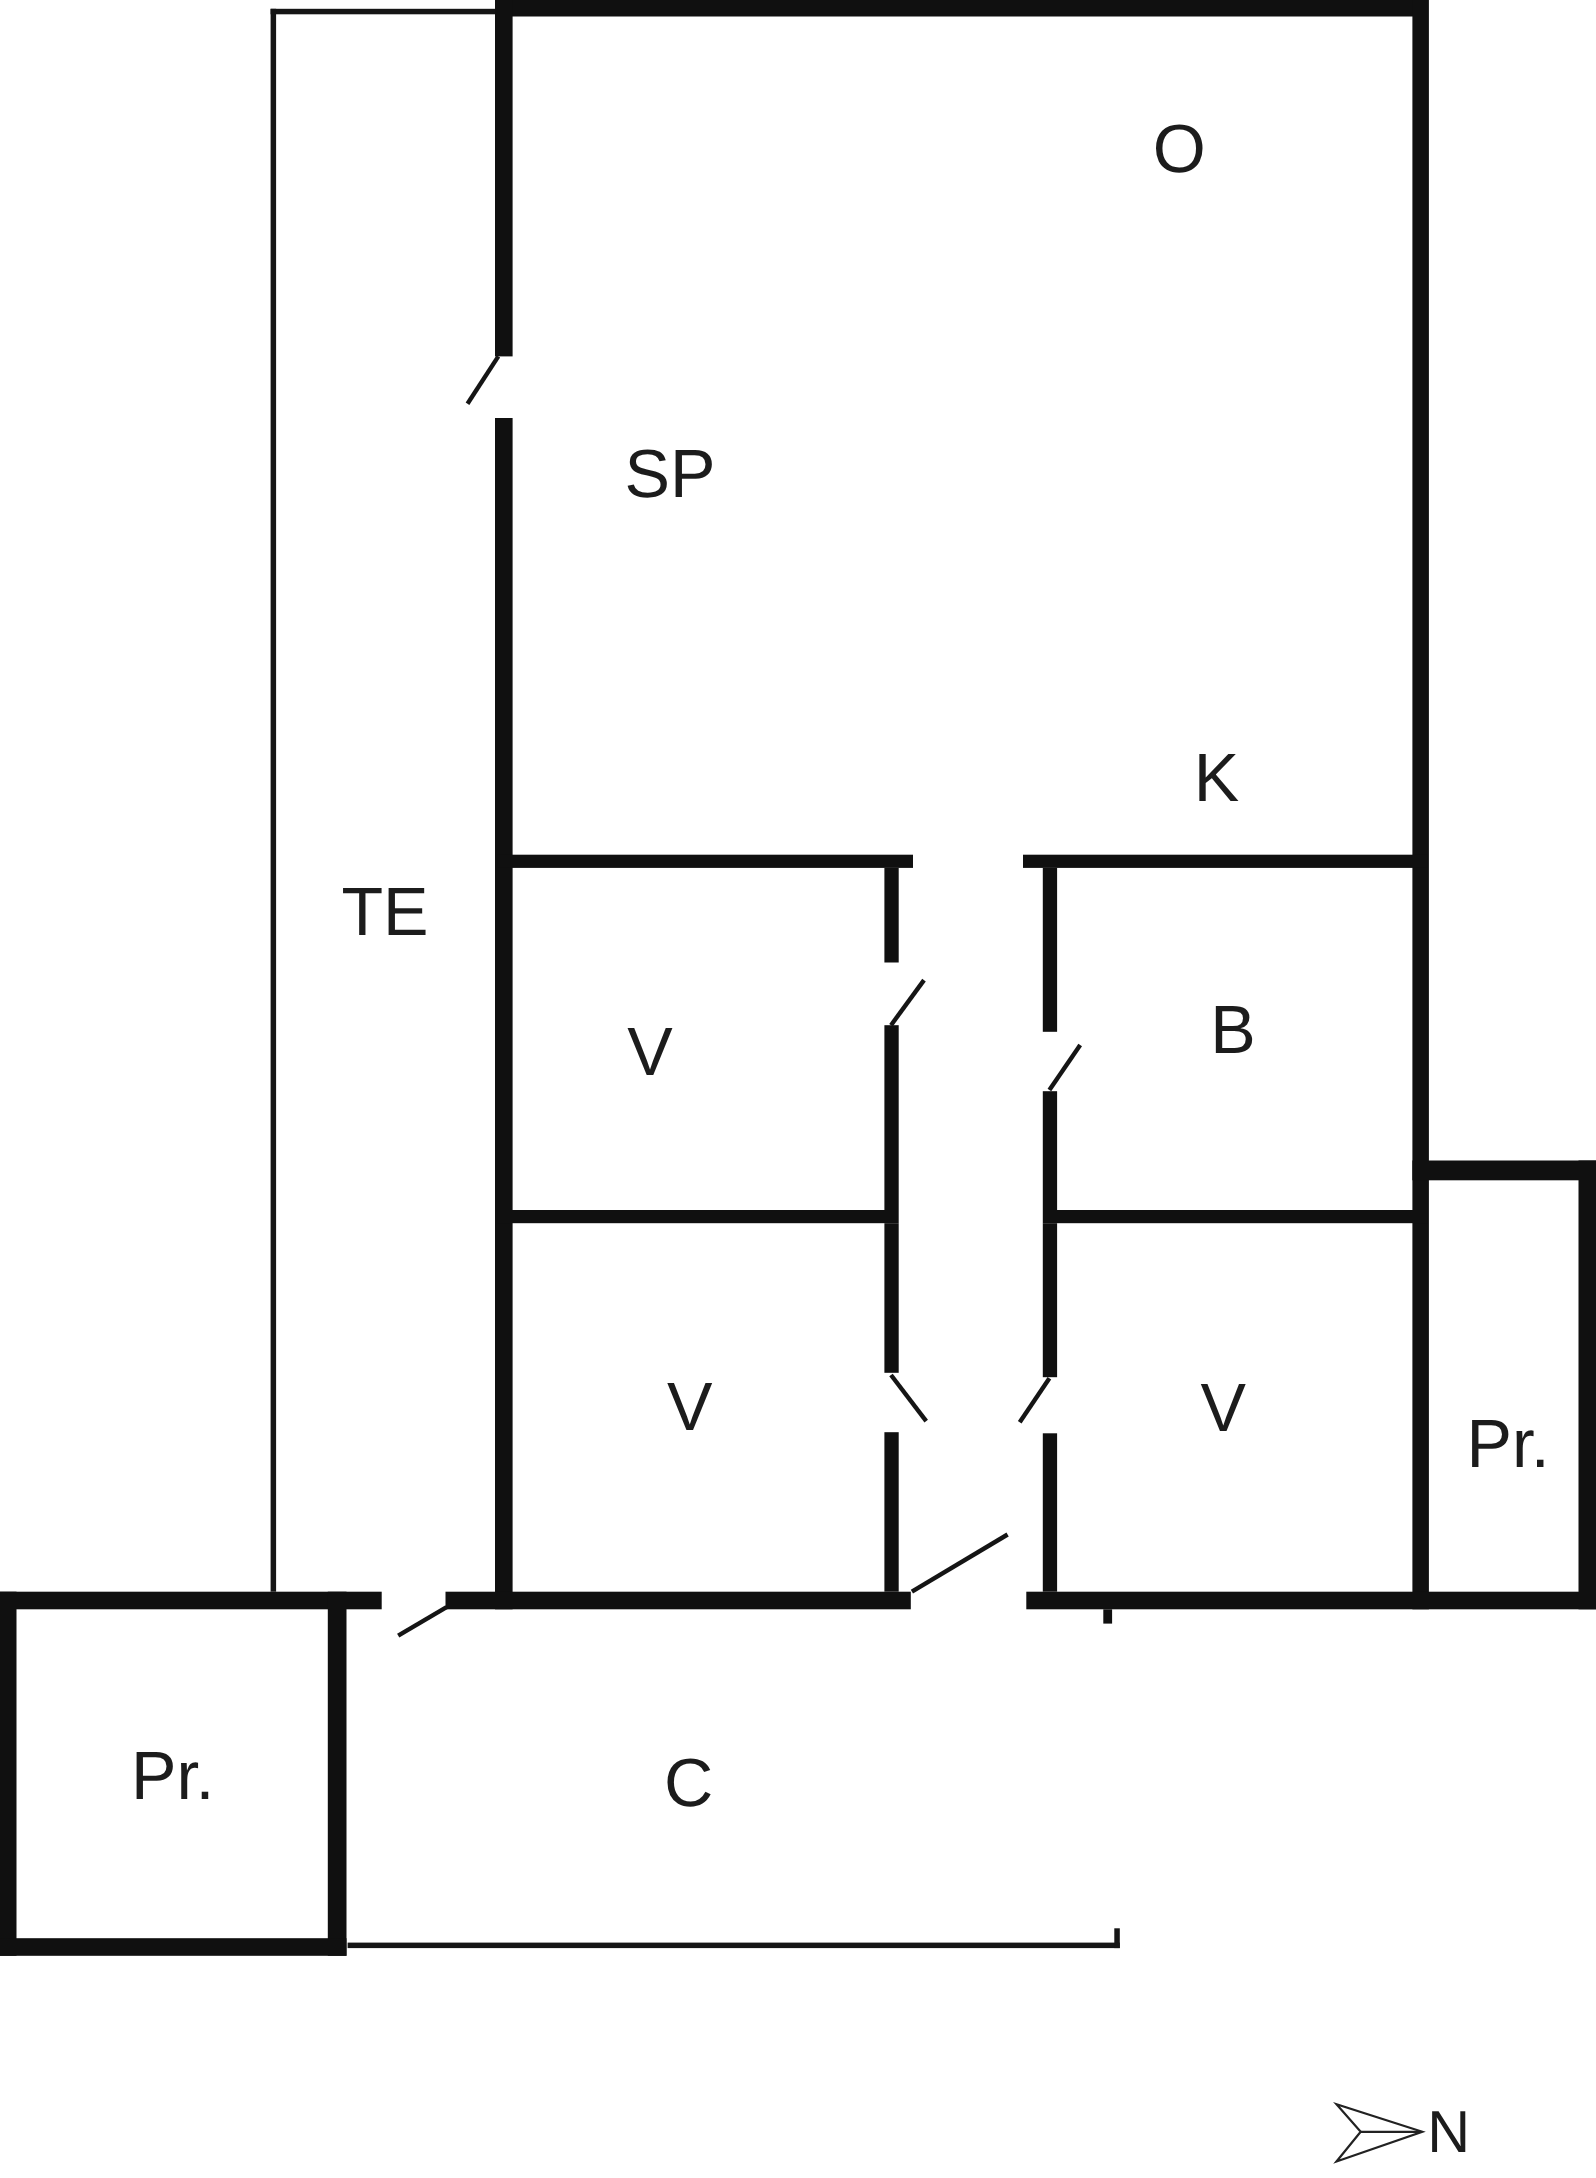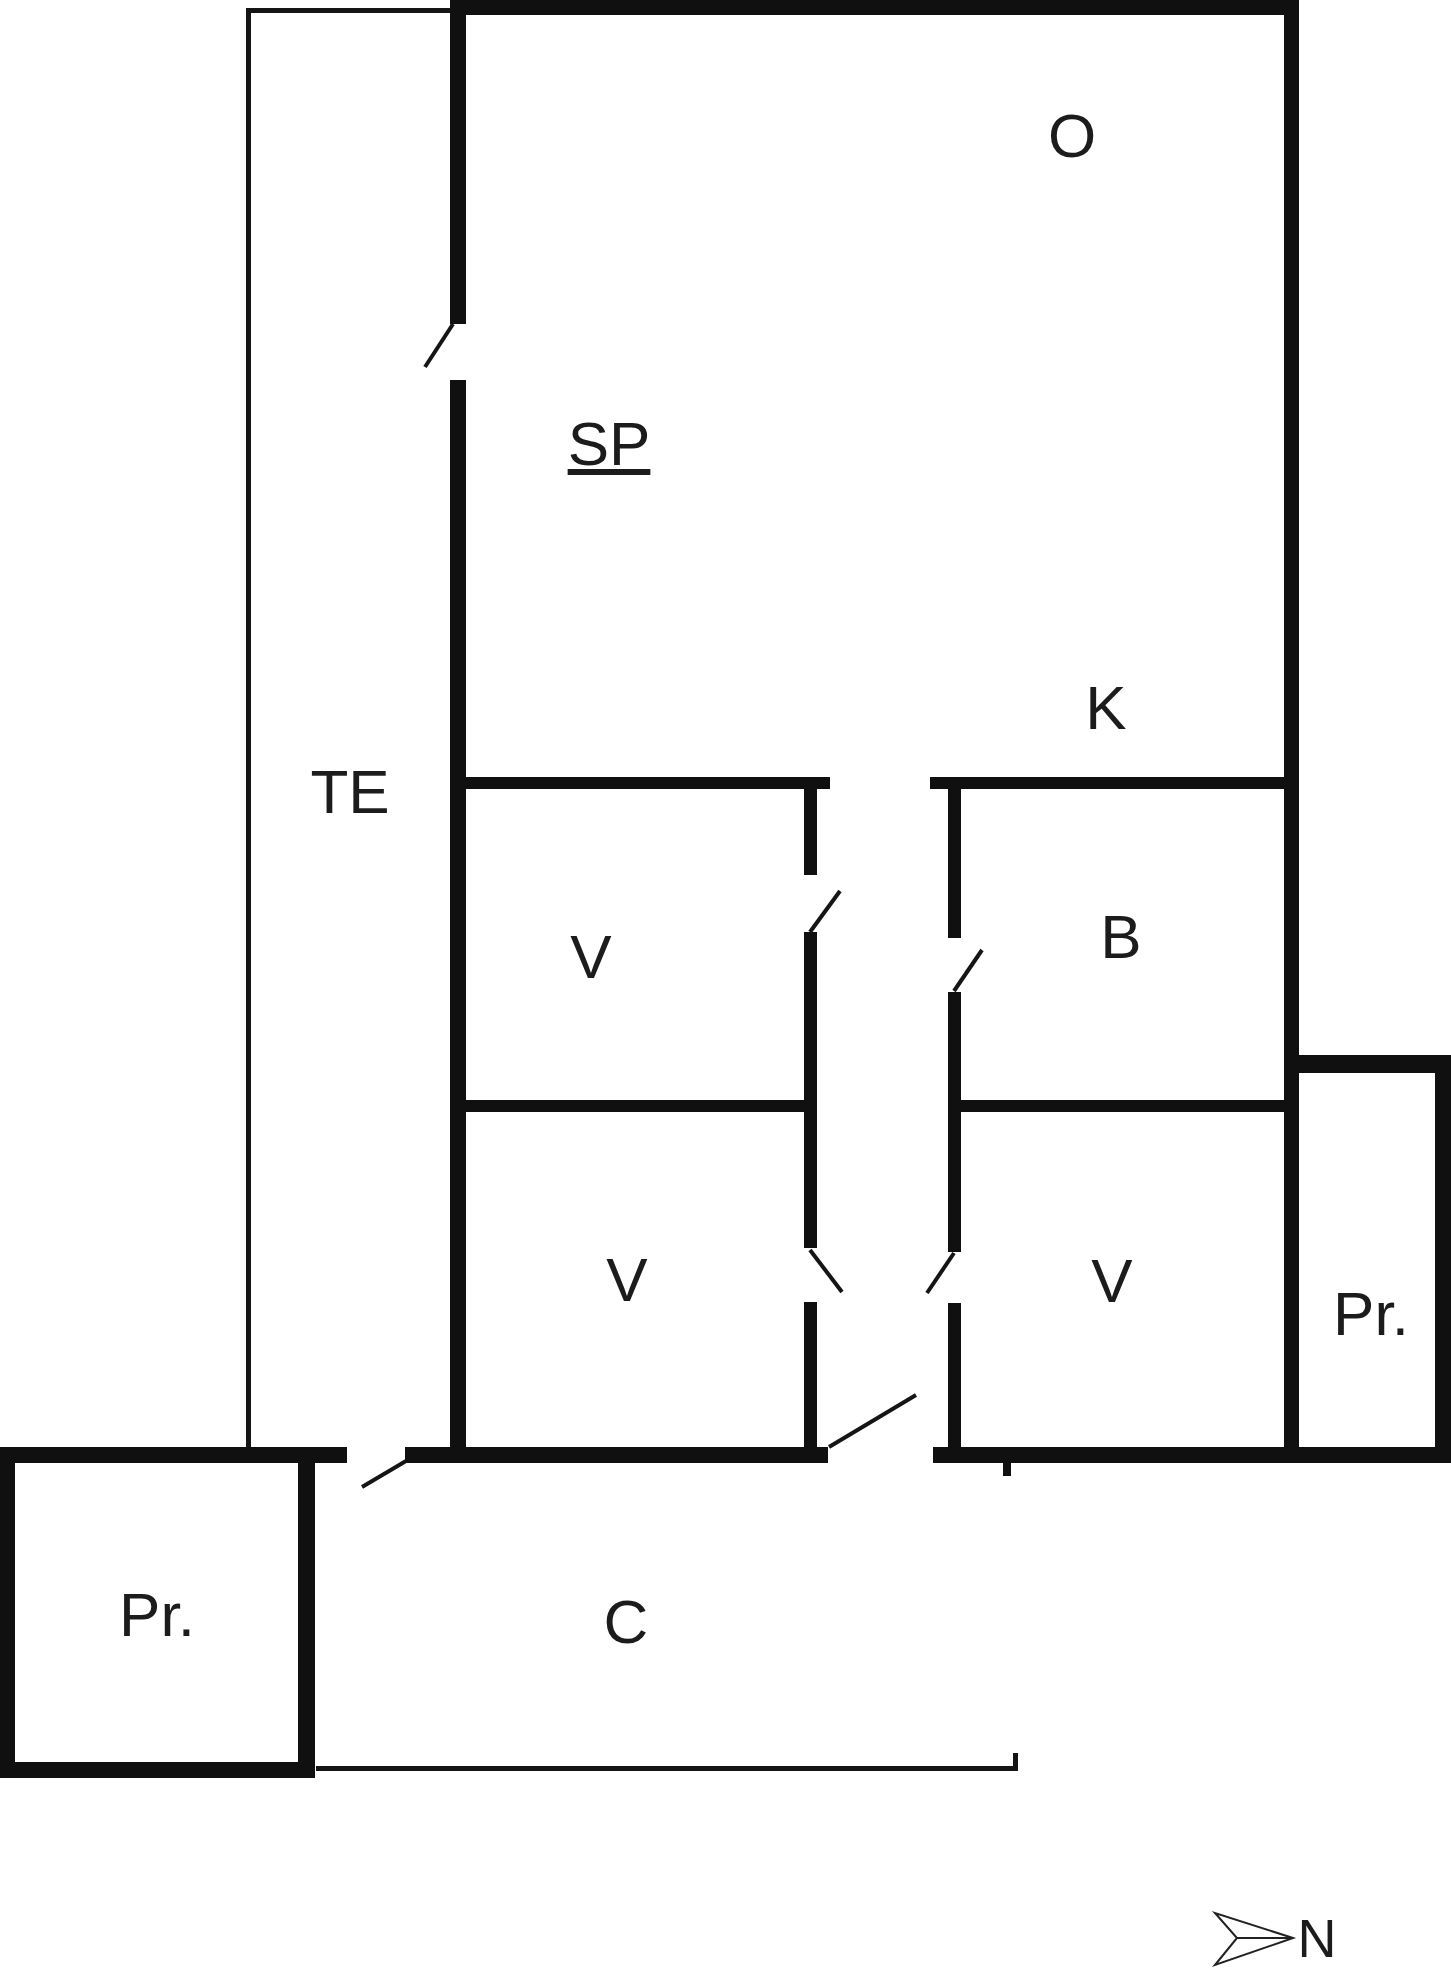--- a/index.html
+++ b/index.html
@@ -92,22 +92,22 @@
     <line x1="954" y1="1253" x2="927" y2="1293" stroke="#151515" stroke-width="4"></line>
     <line x1="406" y1="1461" x2="362" y2="1487" stroke="#151515" stroke-width="4"></line>
     <line x1="829" y1="1447" x2="916" y2="1395" stroke="#151515" stroke-width="4"></line>
     <g>
       <polygon points="1293,1938 1215,1913 1237,1938 1215,1965" fill="#ffffff" stroke="#222222" stroke-width="2"></polygon>
       <line x1="1237" y1="1938" x2="1291" y2="1938" stroke="#222222" stroke-width="2"></line>
     </g>
   </svg>
 
   <span class="label" style="left:1072px; top:136px;">O</span>
-  <span class="label" style="left:609px; top:444px;text-decoration:underline;">SP</span>
-  <span class="label" style="left:350px; top:792px;">TE</span>
+  <span class="label" style="left:609px; top:432px;">SP</span>
+  <span class="label" style="left:350px; top:830px;">TE</span>
   <span class="label" style="left:1106px; top:708px;">K</span>
   <span class="label" style="left:591px; top:957px;">V</span>
   <span class="label" style="left:1121px; top:937px;">B</span>
   <span class="label" style="left:627px; top:1280px;">V</span>
   <span class="label" style="left:1112px; top:1281px;">V</span>
   <span class="label" style="left:1371px; top:1314px;">Pr.</span>
   <span class="label" style="left:157px; top:1615px;">Pr.</span>
   <span class="label" style="left:626px; top:1622px;">C</span>
   <span class="label small" style="left:1317px; top:1938px;">N</span>
 

